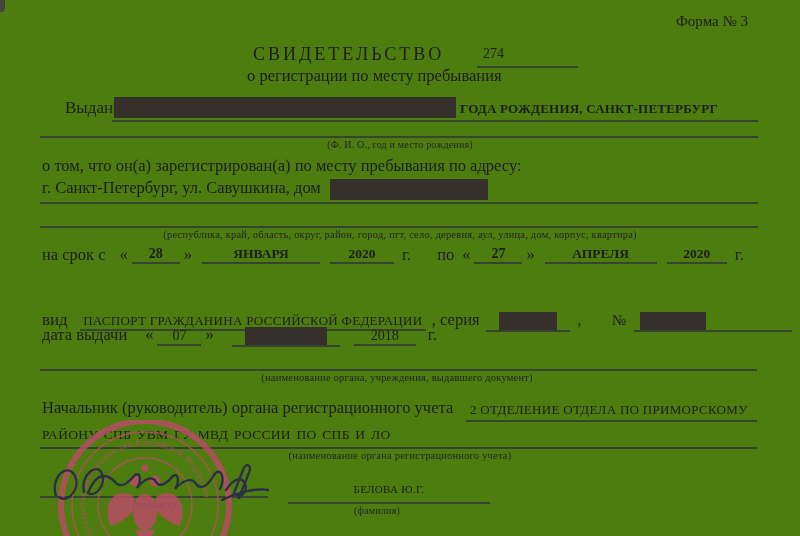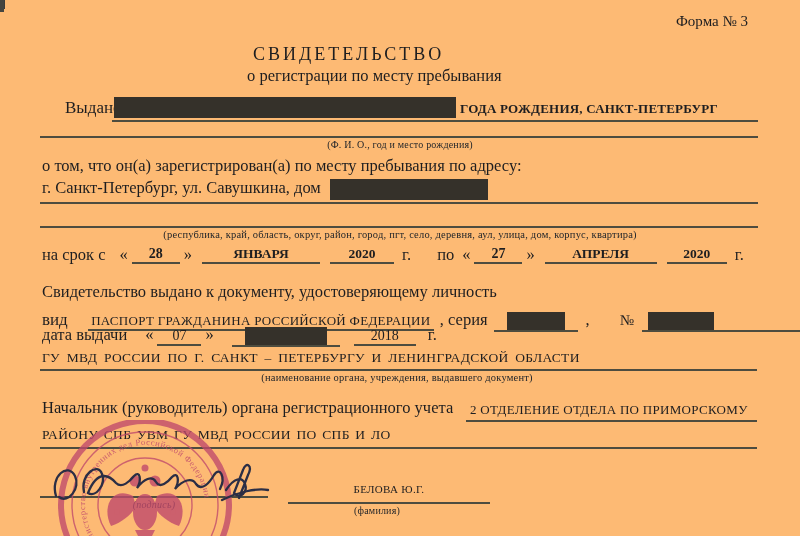--- a/index.html
+++ b/index.html
@@ -1,18 +1,18 @@
 <!DOCTYPE html>
 <html><head>
 <meta charset="utf-8">
 <style>
   html,body{margin:0;padding:0;background:#d8d8d4;}
   .page{
     position:relative;width:800px;height:536px;margin:0 auto;
-    background:#fdba74;overflow:hidden;
+    background:#4d7c0f;overflow:hidden;
     font-family:"Liberation Serif","DejaVu Serif",serif;
     color:#1e1e20;
   }
   .abs{position:absolute;}
   .hline{position:absolute;height:2px;background:rgba(52,60,56,.88);z-index:1;}
   .cap{font-size:10px;color:#23262a;letter-spacing:.2px;}
   .center{text-align:center;}
   .bar{background:#35312a;display:inline-block;vertical-align:middle;}
   .ucell{display:inline-block;border-bottom:2px solid rgba(52,60,56,.88);text-align:center;vertical-align:baseline;}
   .row{display:flex;align-items:baseline;position:absolute;white-space:nowrap;}
@@ -28,20 +28,21 @@
 <body>
 
 <div class="page">
 
   <div class="abs" style="left:0;top:9;width:5px;height:9px;background:#3d3d3b;"></div>
   <div class="abs" style="left:0;top:33;width:4px;height:12px;background:#45453f;"></div>
 
   <div class="abs z2" style="right:52px;top:13px;font-size:15px;">Форма № 3</div>
 
   <div class="abs z2" style="left:253px;top:44px;font-size:18px;letter-spacing:3px;">СВИДЕТЕЛЬСТВО</div>
+  <div class="abs z2 ucell" style="left:477px;top:46px;width:95px;height:20px;text-align:left;padding-left:6px;font-size:14px;">274</div>
   <div class="abs z2" style="left:247px;top:66px;font-size:16.5px;">о регистрации по месту пребывания</div>
 
   <div class="abs z2" style="left:65px;top:98px;font-size:17px;">Выдано</div>
   <div class="abs z2 bar" style="left:114px;top:97px;width:342px;height:21px;"></div>
   <div class="abs z2" style="left:460px;top:101px;font-size:13px;font-weight:700;letter-spacing:.2px;">ГОДА РОЖДЕНИЯ, САНКТ-ПЕТЕРБУРГ</div>
   <div class="hline" style="left:112px;top:120px;width:646px;"></div>
 
   <div class="hline" style="left:40px;top:136px;width:718px;"></div>
   <div class="abs cap center z2" style="left:0;right:0;top:139px;">(Ф. И. О., год и место рождения)</div>
 
@@ -64,51 +65,50 @@
     <span>г.</span>
     <span style="margin-left:26px;">по</span>
     <span style="margin-left:8px;">«</span>
     <span class="ucell boldval" style="width:48px;margin:0 4px;">27</span>
     <span>»</span>
     <span class="ucell boldval" style="width:112px;margin:0 10px;font-size:13.5px;">АПРЕЛЯ</span>
     <span class="ucell boldval" style="width:60px;margin-right:8px;font-size:13.5px;">2020</span>
     <span>г.</span>
   </div>
 
-  <div class="abs z2 body-text" style="left:42px;top:282px;">Свидетельство выдано к документу, удостоверяющему личность</div>
 
   <div class="row z2 body-text" style="left:42px;top:302px;">
-    <span style="margin-right:20px;font-size:17px;">вид</span>
+    <span style="margin-right:12px;font-size:17px;">вид</span>
     <span class="ucell caps" style="width:346px;font-size:13px;">ПАСПОРТ ГРАЖДАНИНА РОССИЙСКОЙ ФЕДЕРАЦИИ</span>
     <span style="margin:8px 6px;">, серия</span>
     <span class="ucell" style="width:84px;"><span class="bar" style="width:58px;height:18px;"></span></span>
     <span style="margin:0 14px 0 8px;">,</span>
     <span style="margin:0 8px 0 16px;font-size:15px;">№</span>
     <span class="ucell" style="width:158px;text-align:left;"><span class="bar" style="width:66px;height:18px;margin-left:6px;"></span></span>
   </div>
 
   <div class="row z2 body-text" style="left:42px;top:325px;">
     <span>дата выдачи</span>
     <span style="margin-left:18px;">«</span>
     <span class="ucell" style="width:44px;margin:0 4px;font-size:14px;">07</span>
     <span>»</span>
     <span class="ucell" style="width:108px;margin:0 14px 0 18px;text-align:center;"><span class="bar" style="width:82px;height:18px;"></span></span>
     <span class="ucell" style="width:62px;margin-right:12px;font-size:14px;">2018</span>
     <span>г.</span>
   </div>
 
-  <div class="abs z2 caps" style="left:42px;top:350px;font-size:13.5px;word-spacing:3px;">ГУ МВД РОССИИ ПО Г. САНКТ – ПЕТЕРБУРГУ И ЛЕНИНГРАДСКОЙ ОБЛАСТИ</div>
   <div class="hline" style="left:40px;top:369px;width:717px;"></div>
   <div class="abs cap center z2" style="left:0;right:6px;top:372px;font-size:10.5px;">(наименование органа, учреждения, выдавшего документ)</div>
 
   <div class="abs z2 body-text" style="left:42px;top:398px;">Начальник (руководитель) органа регистрационного учета</div>
   <div class="abs z2 caps" style="left:470px;top:402px;font-size:13px;">2 ОТДЕЛЕНИЕ ОТДЕЛА  ПО ПРИМОРСКОМУ</div>
   <div class="hline" style="left:466px;top:420px;width:291px;"></div>
   <div class="abs z2 caps" style="left:42px;top:427px;font-size:13.5px;word-spacing:2px;">РАЙОНУ СПБ УВМ  ГУ  МВД РОССИИ  ПО СПБ  И  ЛО</div>
   <div class="hline" style="left:40px;top:447px;width:717px;"></div>
+  <div class="abs cap center z2" style="left:0;right:0;top:450px;font-size:10.5px;">(наименование органа регистрационного учета)</div>
 
   <svg class="abs z3" style="left:35px;top:420px;" width="220" height="116" viewBox="0 0 220 116">
     <g opacity="0.78" stroke="#c04a6c" fill="none">
       <circle cx="110" cy="85" r="84" stroke-width="6"></circle>
       <circle cx="110" cy="85" r="73" stroke-width="1.4"></circle>
       <circle cx="110" cy="85" r="47" stroke-width="1.4"></circle>
     </g>
     <defs>
       <path id="arcTop" d="M 67.6,127.4 A 60,60 0 1 1 152.4,127.4"></path>
       <path id="arcBottom" d="M 68,112 A 55,55 0 0 0 152,112"></path>

